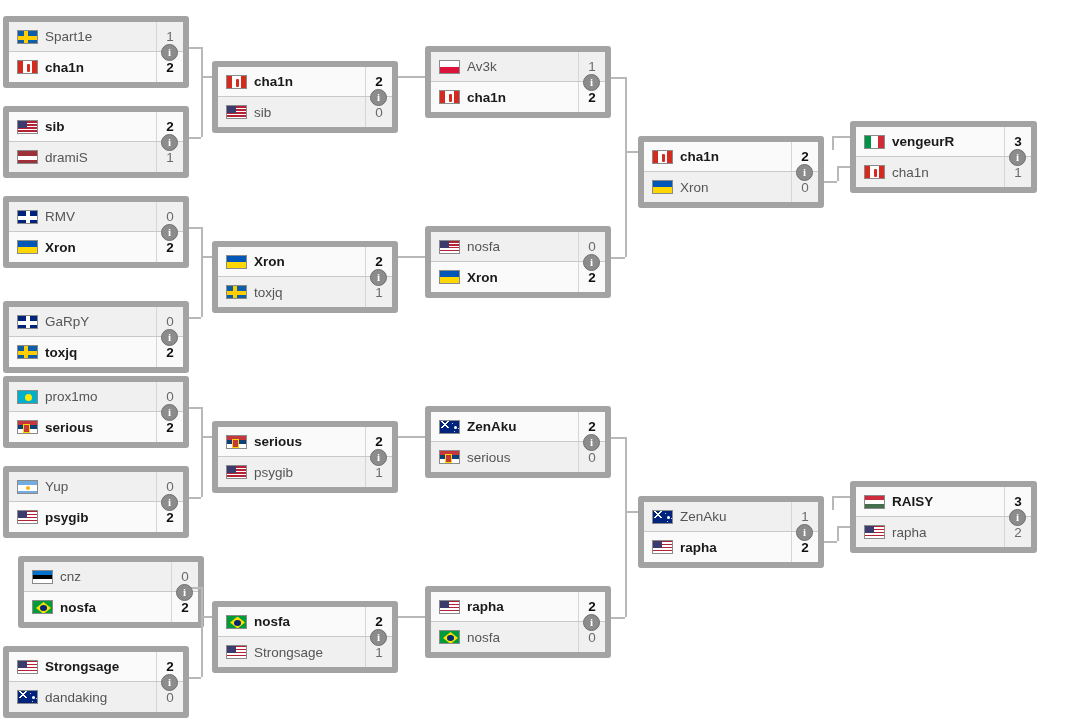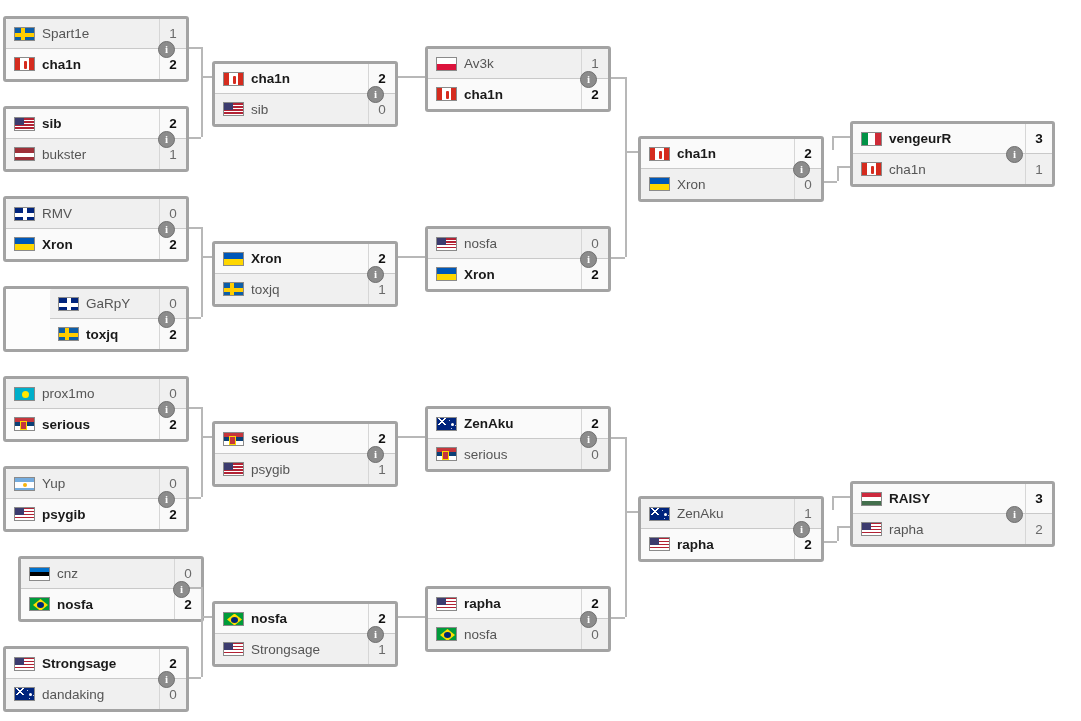--- a/index.html
+++ b/index.html
@@ -25,25 +25,25 @@
     pointer-events: none;
   }
   .conn.h { border-top-width: 2px; height: 0; }
   .conn.v { border-left-width: 2px; width: 0; }
 
   
   .match {
     position: absolute;
     width: 186px;
     background: #fdfdfd;
-    border: 3px solid #a3a3a3;
+    border: 6px solid #a3a3a3;
     border-radius: 3px;
     box-shadow: 0 0 0 1px rgba(255,255,255,0.6) inset;
   }
-  .match.w-final { width: 205px; }
+  .match.w-final { width: 187px; }
 
   .row {
     position: relative;
     display: flex;
     align-items: center;
     height: 30px;
     background: #f0f0f0;
   }
   .row.r-top { border-bottom: 1px solid #c9c9c9; border-radius: 2px 2px 0 0; }
   .row.r-bot { border-radius: 0 0 2px 2px; }
@@ -180,39 +180,39 @@
       <div class="infobadge">i</div>
     </div>
     <div class="match" style="left: 3px; top: 106px;">
       <div class="row r-top winner">
         <div class="flag fl-us"></div>
         <span class="pname">sib</span>
         <div class="score">2</div>
       </div>
       <div class="row r-bot loser">
         <div class="flag fl-lv"></div>
-        <span class="pname">bukster</span>
+        <span class="pname">dramiS</span>
         <div class="score">1</div>
       </div>
       <div class="infobadge">i</div>
     </div>
     <div class="match" style="left: 3px; top: 196px;">
       <div class="row r-top loser">
         <div class="flag fl-gb"></div>
         <span class="pname">RMV</span>
         <div class="score">0</div>
       </div>
       <div class="row r-bot winner">
         <div class="flag fl-ua"></div>
         <span class="pname">Xron</span>
         <div class="score">2</div>
       </div>
       <div class="infobadge">i</div>
     </div>
-    <div class="match" style="left: 3px; top: 286px; padding-left: 44px;">
+    <div class="match" style="left: 3px; top: 301px;">
       <div class="row r-top loser">
         <div class="flag fl-gb"></div>
         <span class="pname">GaRpY</span>
         <div class="score">0</div>
       </div>
       <div class="row r-bot winner">
         <div class="flag fl-se"></div>
         <span class="pname">toxjq</span>
         <div class="score">2</div>
       </div>

